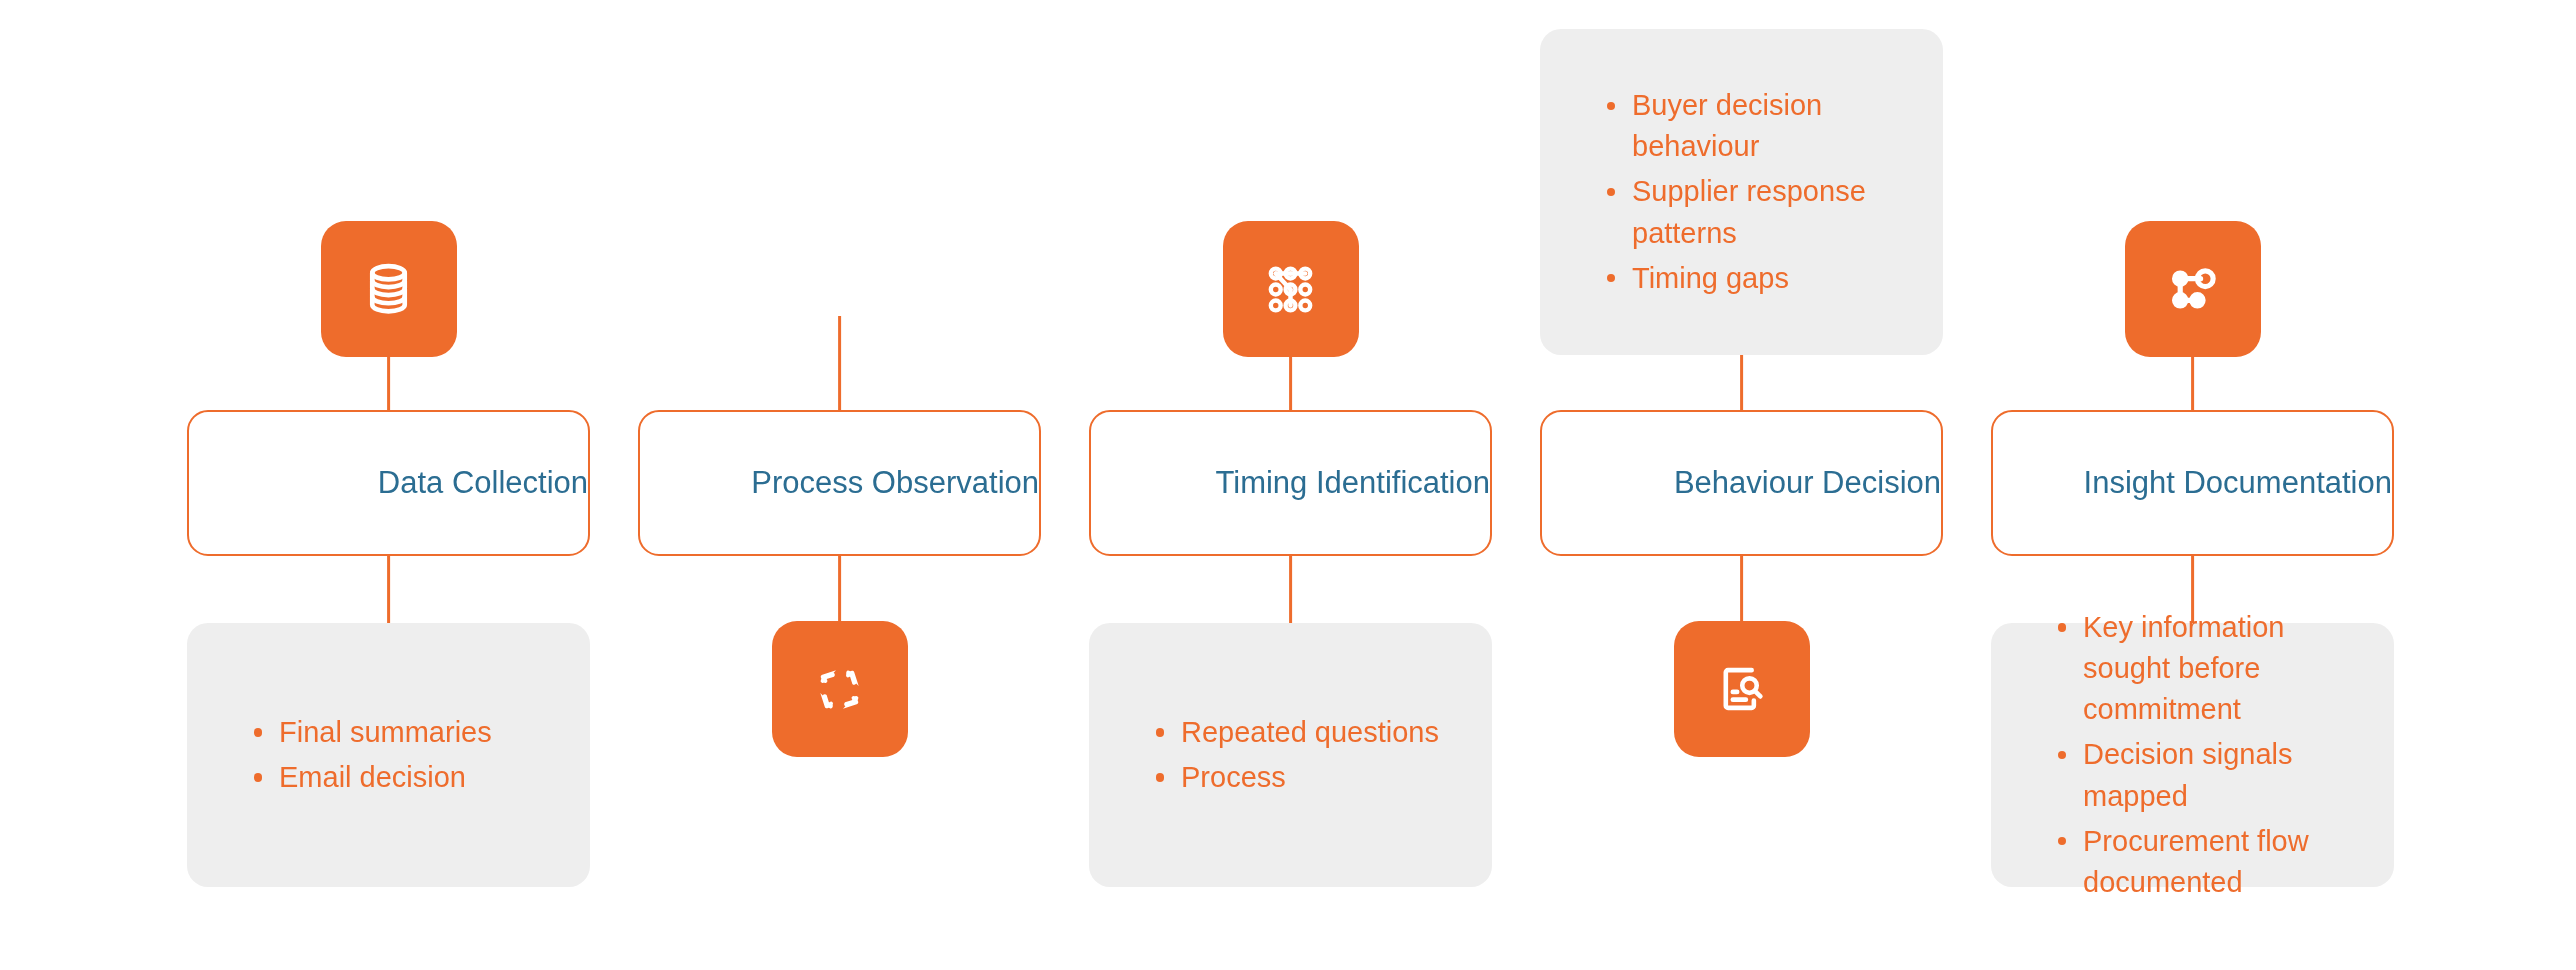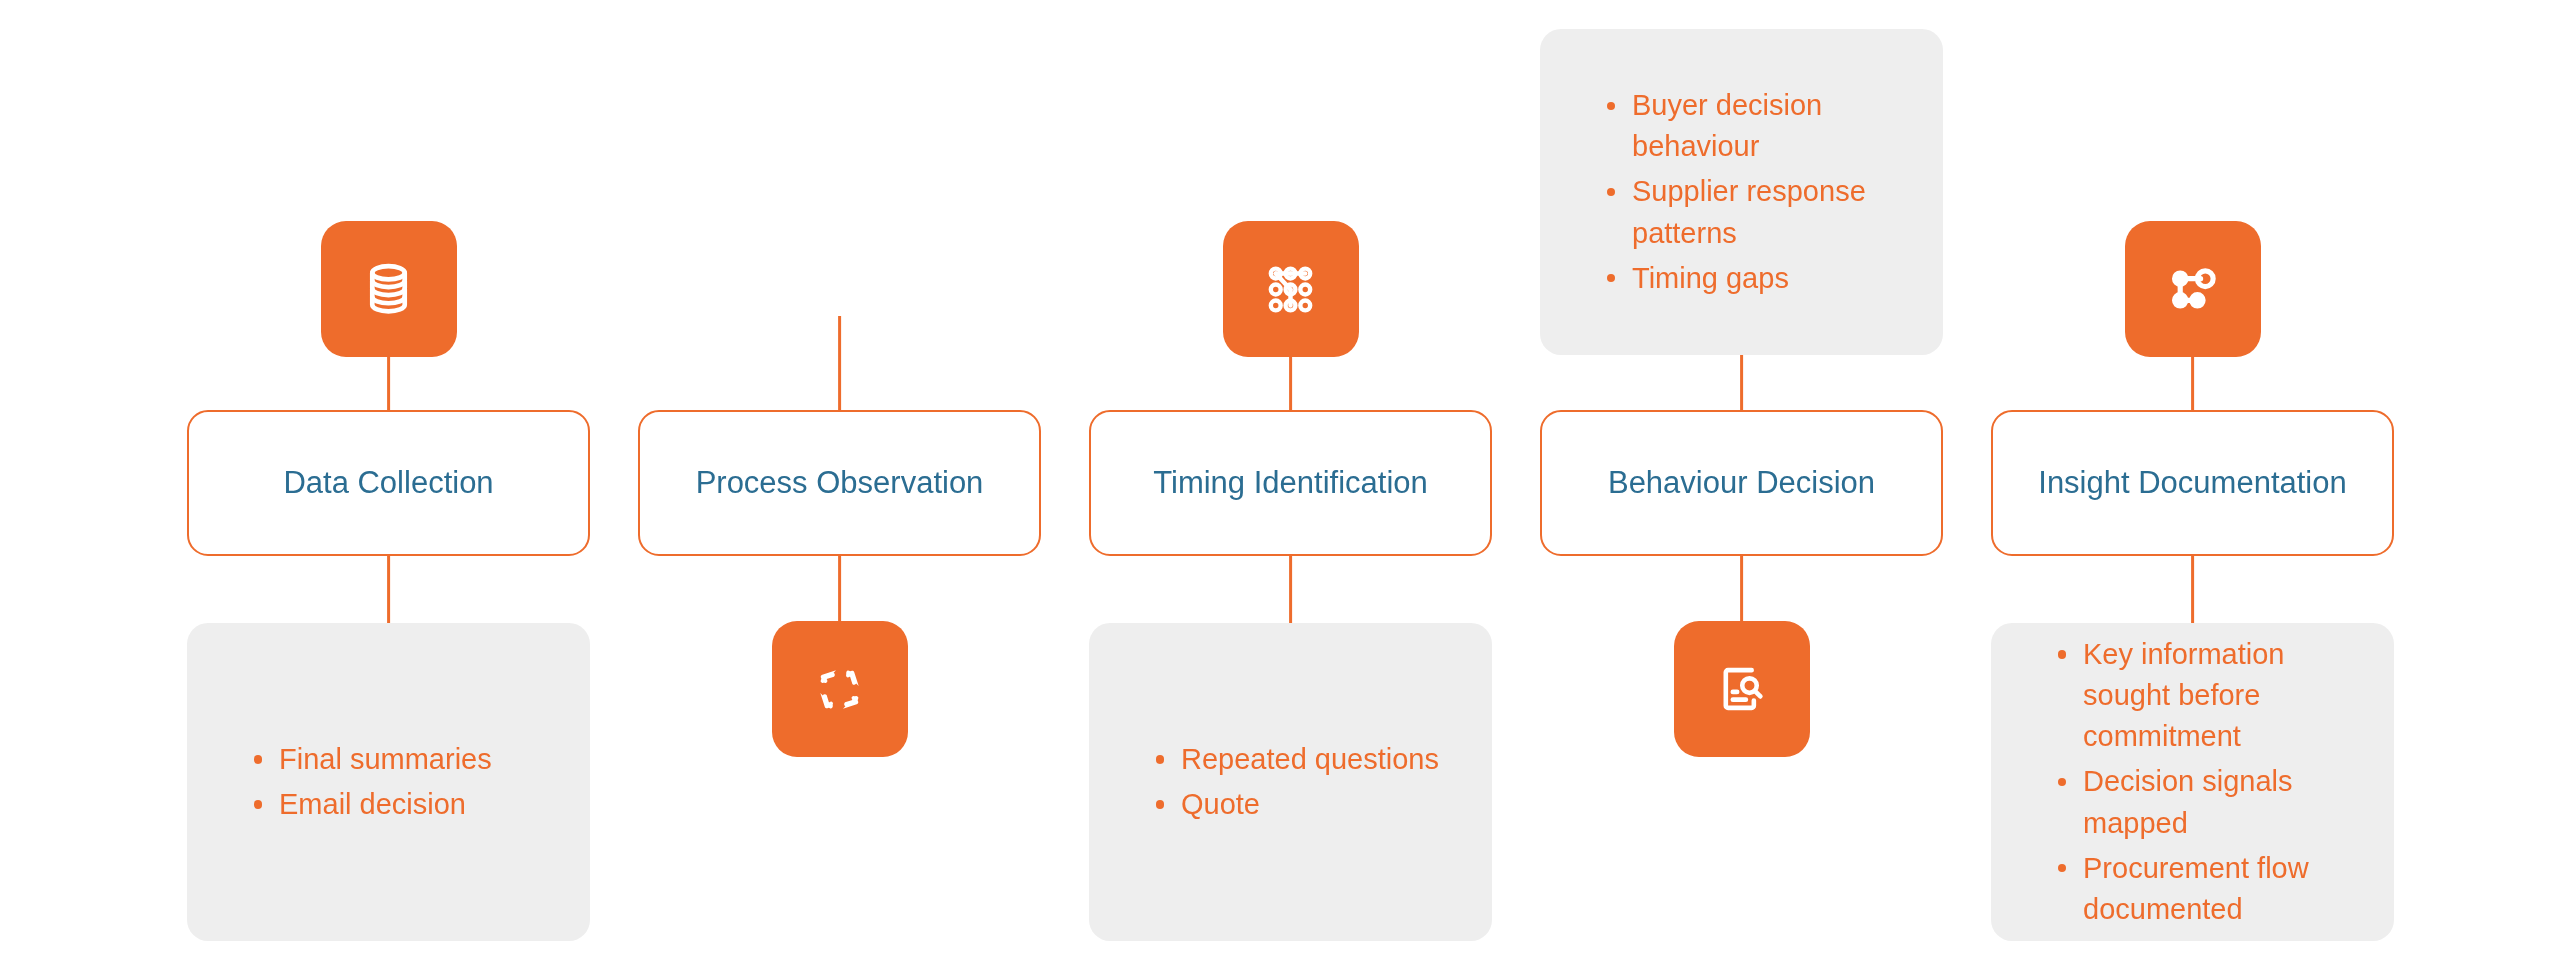--- a/index.html
+++ b/index.html
@@ -77,21 +77,21 @@
     justify-content: flex-start;
     z-index: 1;
   }
   .panel.at-top {
     top: 29px;
     height: 326px;
     padding: 0 25px 0 63px;
   }
   .panel.at-bottom {
     top: 623px;
-    height: 318px;
+    height: 264px;
     padding: 0 25px 0 63px;
     align-items: center;
   }
 
   .bullets {
     list-style: none;
     margin: 0;
     padding: 0;
     width: 100%;
   }
@@ -122,21 +122,21 @@
     left: 0;
     top: 410px;
     width: 403px;
     height: 146px;
     box-sizing: border-box;
     background: #ffffff;
     border: 2.9px solid #ee6c2c;
     border-radius: 21px;
     display: flex;
     align-items: center;
-    justify-content: center;
+    justify-content: flex-end;
     z-index: 3;
   }
   .stage-label {
     color: #2b6d92;
     font-size: 31px;
     line-height: 1.2;
     text-align: center;
     font-family: "Liberation Sans", sans-serif;
     white-space: nowrap;
   }
@@ -229,21 +229,21 @@
       </span>
     </div>
 
     <div class="stage-box">
       <div class="stage-label">Timing Identification</div>
     </div>
 
     <div class="panel at-bottom">
       <ul class="bullets">
         <li>Repeated questions</li>
-        <li>Quote</li>
+        <li>Process</li>
       </ul>
     </div>
   </div>
 
   <div class="col-gap"></div>
 
   <div class="column">
     <div class="connector top"></div>
     <div class="connector bottom"></div>
 

